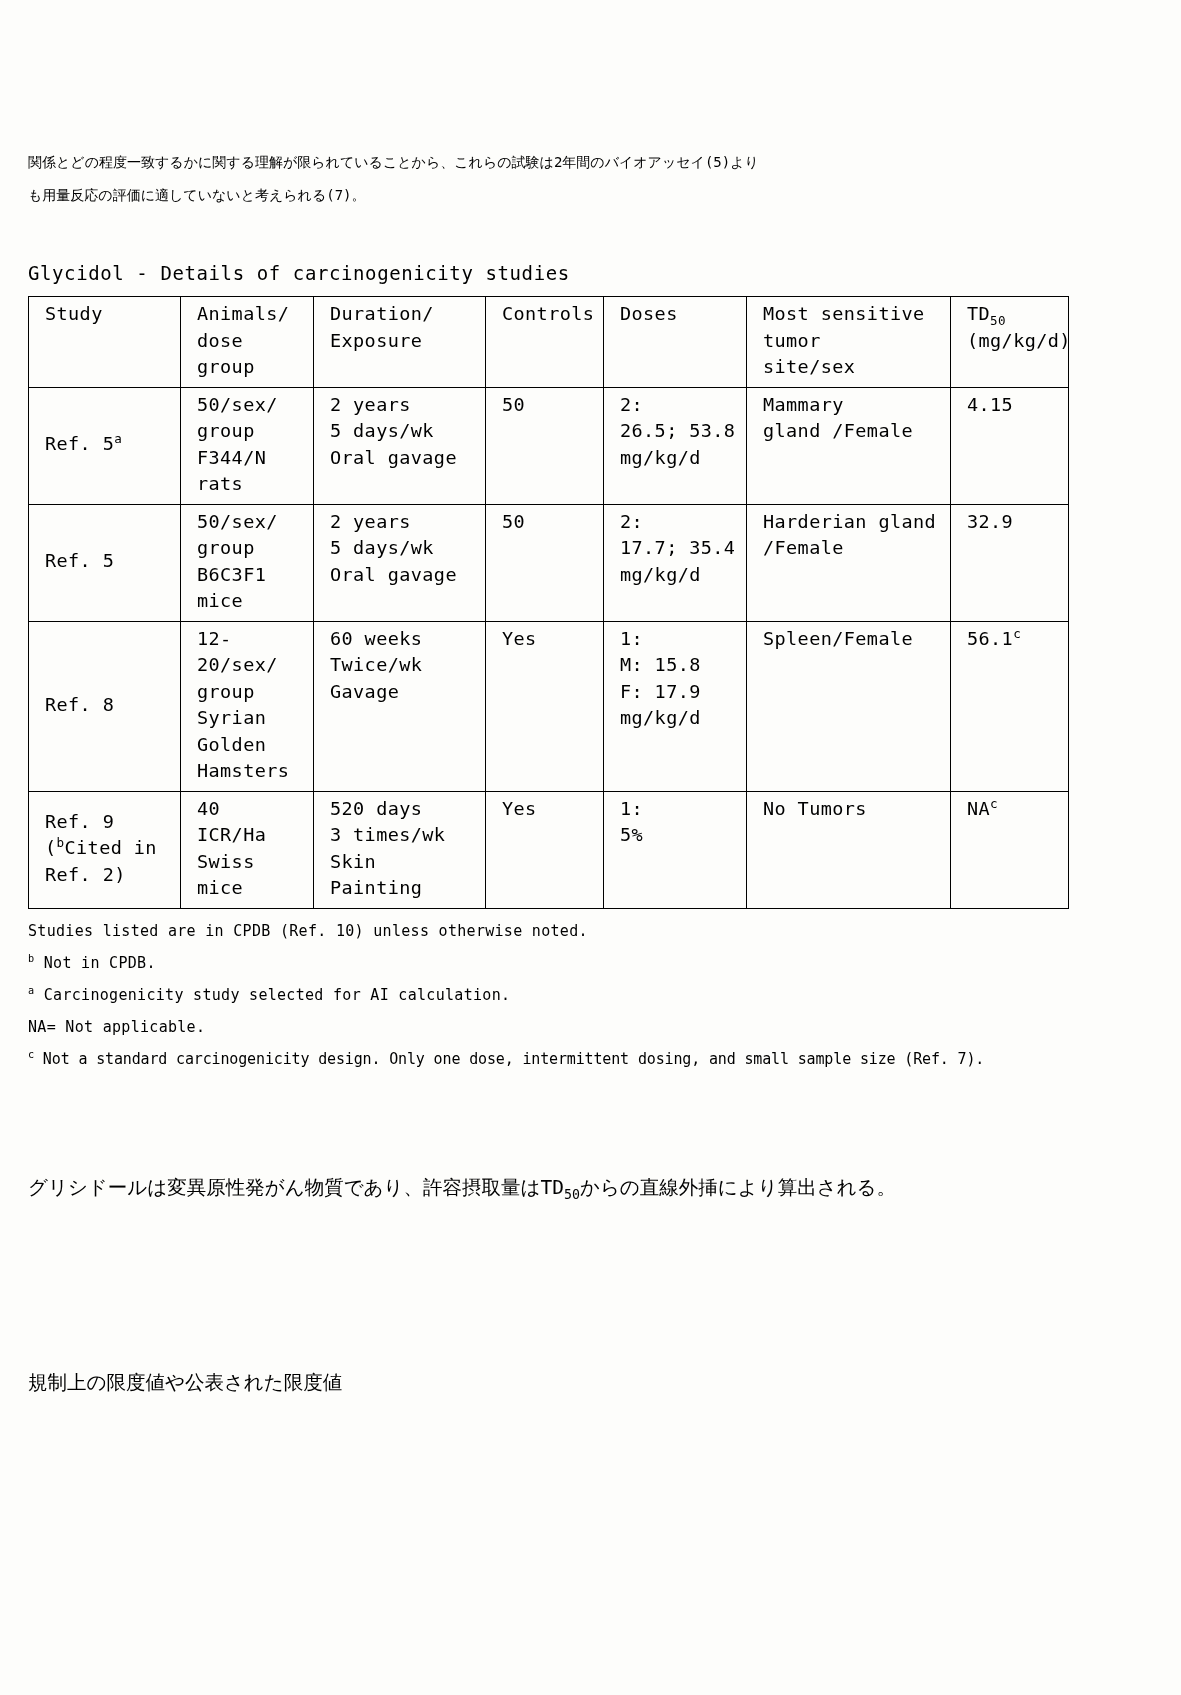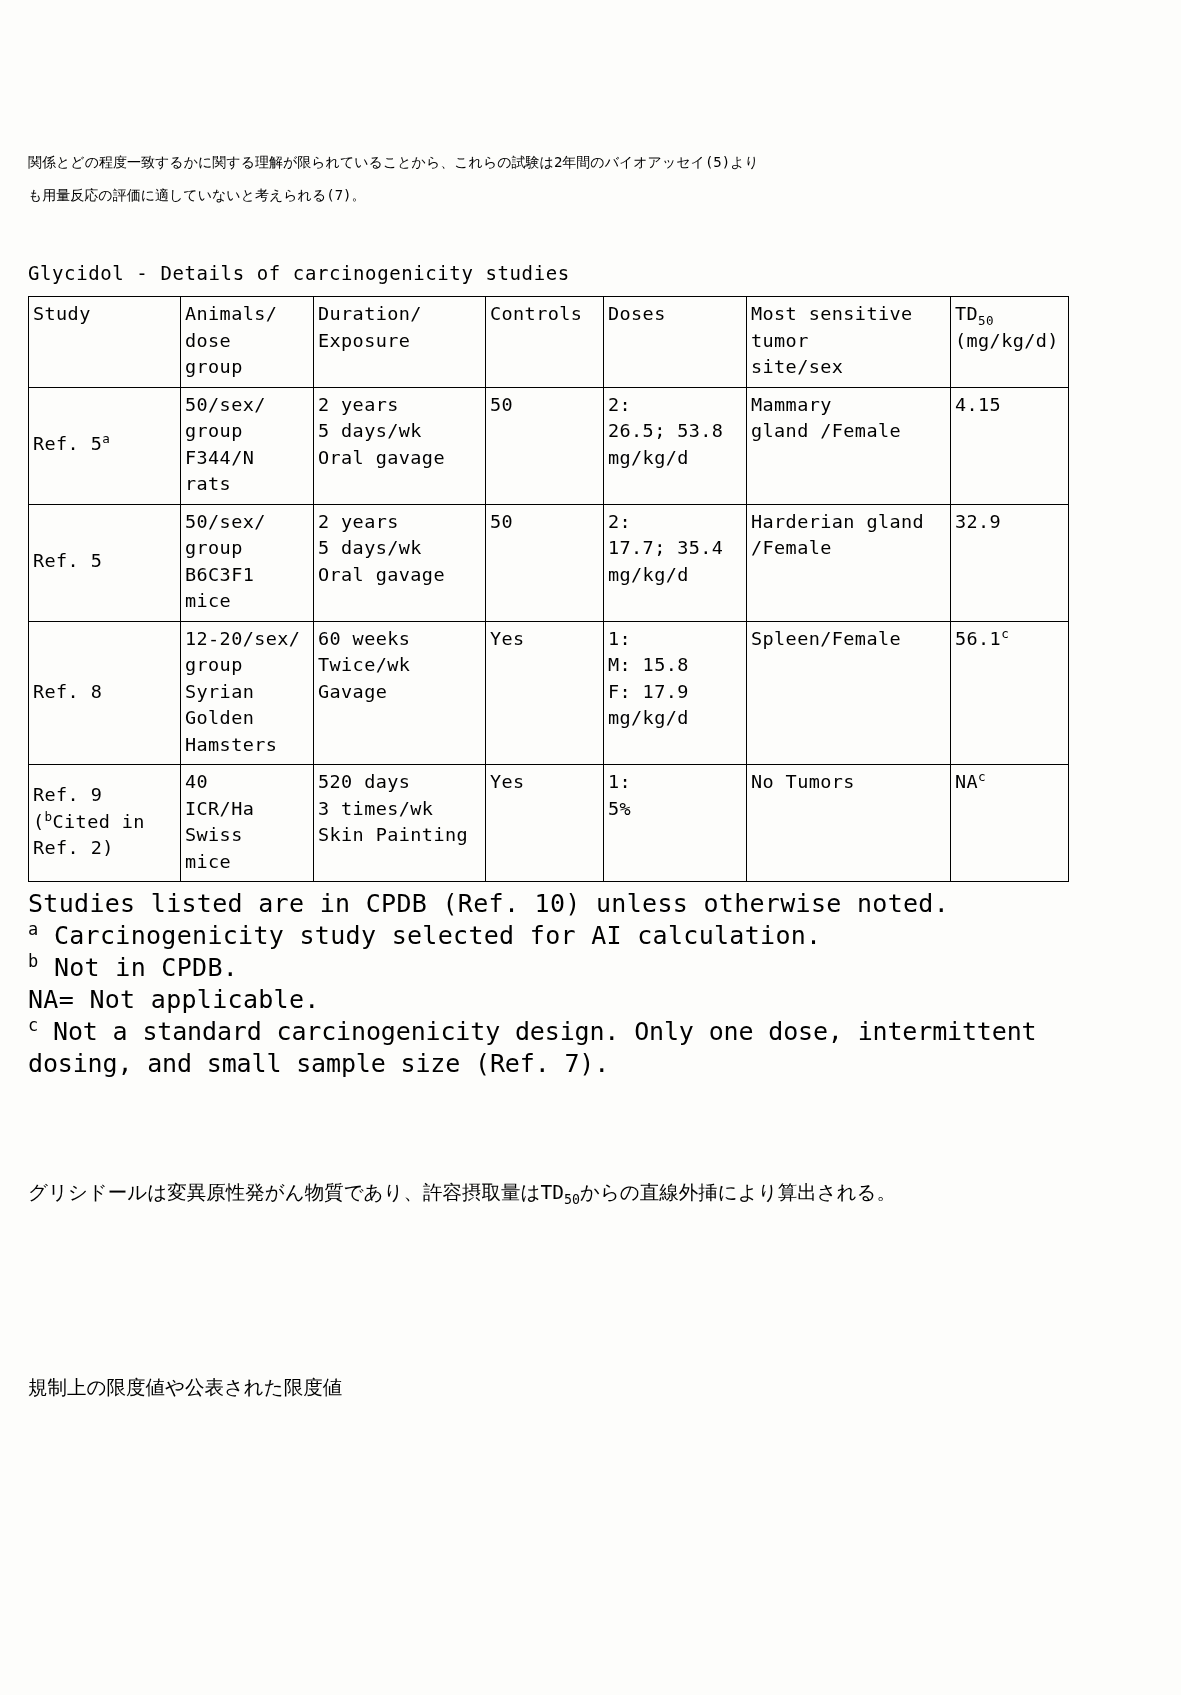--- a/index.html
+++ b/index.html
@@ -43,21 +43,21 @@
     border-collapse: collapse;
     width: 1040px;
     table-layout: fixed;
     font-size: 18.5px;
     line-height: 26.5px;
     letter-spacing: 0.4px;
   }
   table.studies td {
     border: 1px solid #000;
     vertical-align: top;
-    padding: 4px 6px 6px 4px;
+    padding: 4px 6px 6px 16px;
     white-space: pre-line;
   }
   table.studies td.vc {
     vertical-align: middle;
   }
   col.c0 { width: 152px; }
   col.c1 { width: 133px; }
   col.c2 { width: 172px; }
   col.c3 { width: 118px; }
   col.c4 { width: 143px; }
@@ -71,21 +71,21 @@
   }
   sub.sb {
     font-size: 0.68em;
     vertical-align: sub;
     line-height: 0;
   }
 
   
   .footnotes {
     margin-top: 6px;
-    font-size: 25px;
+    font-size: 15px;
     line-height: 32px;
     letter-spacing: 0.3px;
   }
   .footnotes div { white-space: pre-wrap; }
   .fn-tight { letter-spacing: -0.15px; }
 
   
   .jp-block {
     font-size: 19.5px;
     line-height: 33px;
@@ -203,22 +203,22 @@
         <td>1:
 5%</td>
         <td>No Tumors</td>
         <td><span>NA</span><sup class="fn">c</sup></td>
       </tr>
     </tbody>
   </table>
 
   <div class="footnotes">
     <div>Studies listed are in CPDB (Ref. 10) unless otherwise noted.</div>
+    <div><sup class="fn">b</sup><span> Not in CPDB.</span></div>
     <div><sup class="fn">a</sup><span> Carcinogenicity study selected for AI calculation.</span></div>
-    <div><sup class="fn">b</sup><span> Not in CPDB.</span></div>
     <div>NA= Not applicable.</div>
     <div class="fn-tight"><sup class="fn">c</sup><span> Not a standard carcinogenicity design. Only one dose, intermittent dosing, and small sample size (Ref. 7).</span></div>
   </div>
 
   <div class="spacer-md"></div>
 
   <div class="jp-block">
     <div><span>グリシドールは変異原性発がん物質であり、許容摂取量はTD</span><sub class="sb">50</sub><span>からの直線外挿により算出される。</span></div>
   </div>
 

